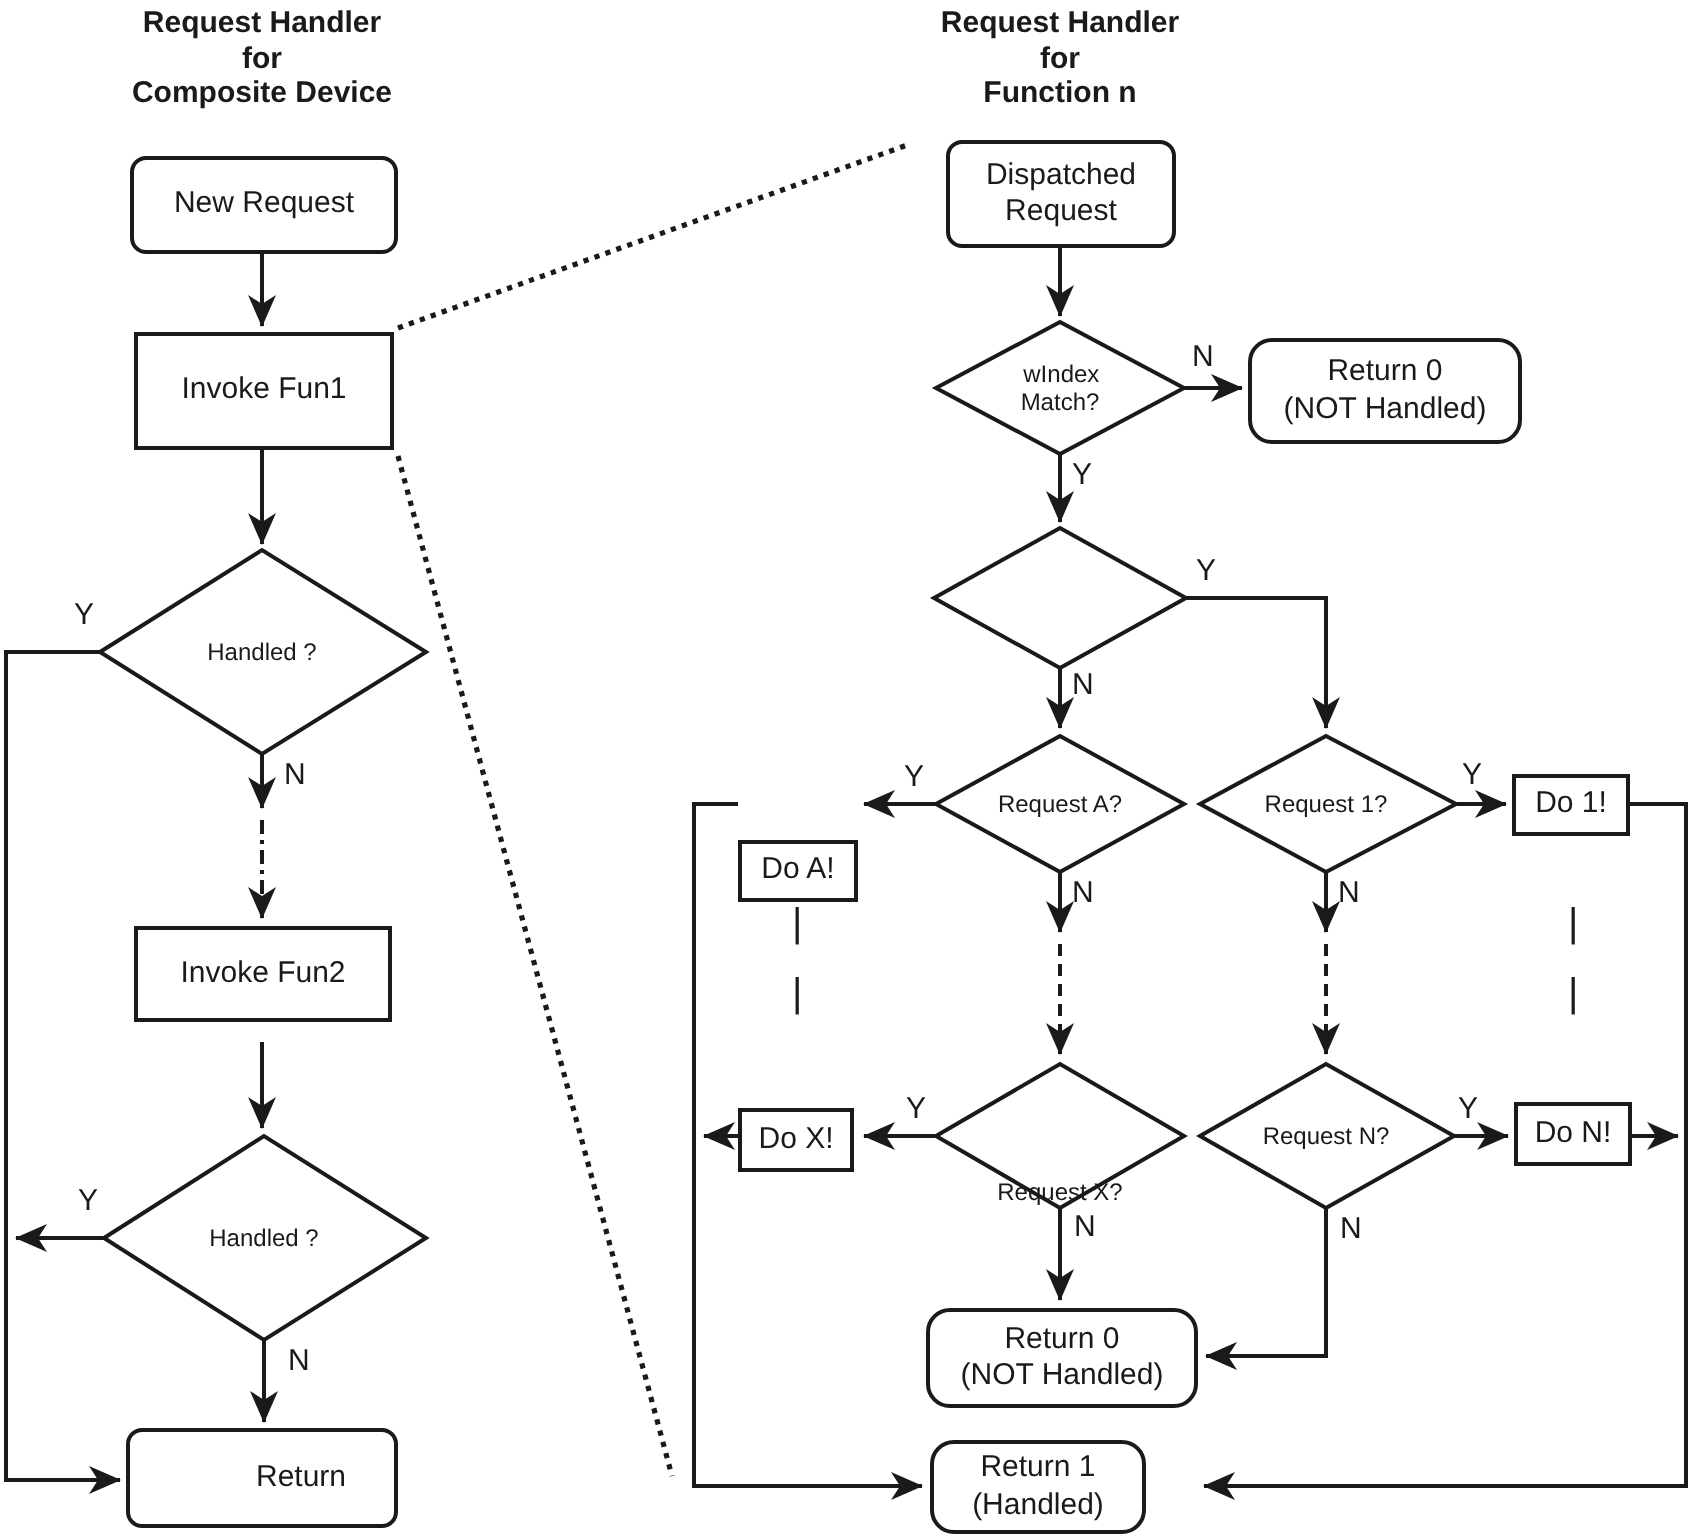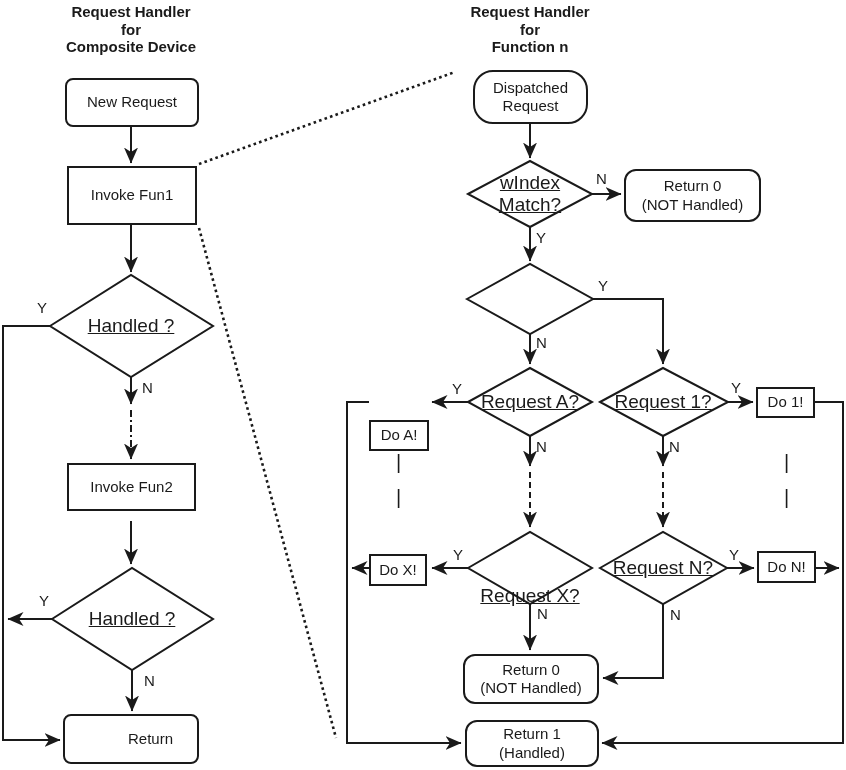--- a/index.html
+++ b/index.html
@@ -4,22 +4,22 @@
 <style>
   html,body{margin:0;padding:0;background:#fff;}
   .stage{position:relative;width:846px;height:770px;background:#ffffff;
          font-family:"Liberation Sans",sans-serif;color:#1a1a1a;overflow:hidden;}
   .layer{position:absolute;left:0;top:0;}
   .node{position:absolute;box-sizing:border-box;border:2px solid #1a1a1a;background:#fff;
         display:flex;align-items:center;justify-content:center;text-align:center;
         font-size:15px;line-height:1.22;white-space:pre-line;z-index:2;}
   .round{border-radius:8px;}
   .dlabel{position:absolute;display:flex;align-items:center;justify-content:center;
-          text-align:center;font-size:19px;line-height:1.18;white-space:pre-line;
-          pointer-events:none;z-index:3;text-decoration:underline;}
+          text-align:right;font-size:12px;line-height:1.18;white-space:pre-line;
+          pointer-events:none;z-index:3;}
   .yn{position:absolute;font-size:15px;line-height:1;z-index:3;}
   .title{position:absolute;text-align:center;font-size:15px;font-weight:600;
          line-height:1.18;white-space:pre-line;z-index:3;}
   .ellipsis{position:absolute;font-size:20px;line-height:1;z-index:3;}
 </style>
 </head>
 <body>
 
 <div class="stage">
 
@@ -89,37 +89,37 @@
   <div class="dlabel" style="left:81px;top:306px;width:100px;height:40px;">Handled ?</div>
   <div class="node" style="left:67px;top:463px;width:129px;height:48px;">Invoke Fun2</div>
   <div class="dlabel" style="left:82px;top:599px;width:100px;height:40px;">Handled ?</div>
   <div class="node round" style="left:63px;top:714px;width:136px;height:50px;padding-left:39px;">Return</div>
 
   <span class="yn" style="left:37px;top:300px;">Y</span>
   <span class="yn" style="left:142px;top:380px;">N</span>
   <span class="yn" style="left:39px;top:593px;">Y</span>
   <span class="yn" style="left:144px;top:673px;">N</span>
 
-  <div class="node round" style="left:473px;top:70px;width:115px;height:54px;border-radius:20px;">Dispatched
+  <div class="node round" style="left:473px;top:70px;width:115px;height:54px;border-radius:8px;">Dispatched
 Request</div>
   <div class="dlabel" style="left:480px;top:174px;width:100px;height:40px;">wIndex
 Match?</div>
   <div class="node round" style="left:624px;top:169px;width:137px;height:53px;border-radius:12px;">Return 0
 (NOT Handled)</div>
   <div class="dlabel" style="left:470px;top:392px;width:120px;height:20px;">Request A?</div>
   <div class="node" style="left:369px;top:388px;width:60px;height:31px;margin-top:32px;">Do A!</div>
   <div class="dlabel" style="left:603px;top:392px;width:120px;height:20px;">Request 1?</div>
   <div class="node" style="left:756px;top:387px;width:59px;height:31px;">Do 1!</div>
   <div class="dlabel" style="left:470px;top:558px;width:120px;height:20px;margin-top:28px;">Request X?</div>
   <div class="node" style="left:369px;top:554px;width:58px;height:32px;">Do X!</div>
   <div class="dlabel" style="left:603px;top:558px;width:120px;height:20px;">Request N?</div>
   <div class="node" style="left:757px;top:551px;width:59px;height:32px;">Do N!</div>
   <div class="node round" style="left:463px;top:654px;width:136px;height:50px;border-radius:12px;">Return 0
 (NOT Handled)</div>
-  <div class="node round" style="left:465px;top:720px;width:134px;height:47px;border-radius:12px;">Return 1
+  <div class="node round" style="left:465px;top:720px;width:108px;height:47px;border-radius:12px;">Return 1
 (Handled)</div>
 
   <span class="yn" style="left:596px;top:171px;">N</span>
   <span class="yn" style="left:536px;top:230px;">Y</span>
   <span class="yn" style="left:598px;top:278px;">Y</span>
   <span class="yn" style="left:536px;top:335px;">N</span>
   <span class="yn" style="left:452px;top:381px;">Y</span>
   <span class="yn" style="left:536px;top:439px;">N</span>
   <span class="yn" style="left:731px;top:380px;">Y</span>
   <span class="yn" style="left:669px;top:439px;">N</span>

